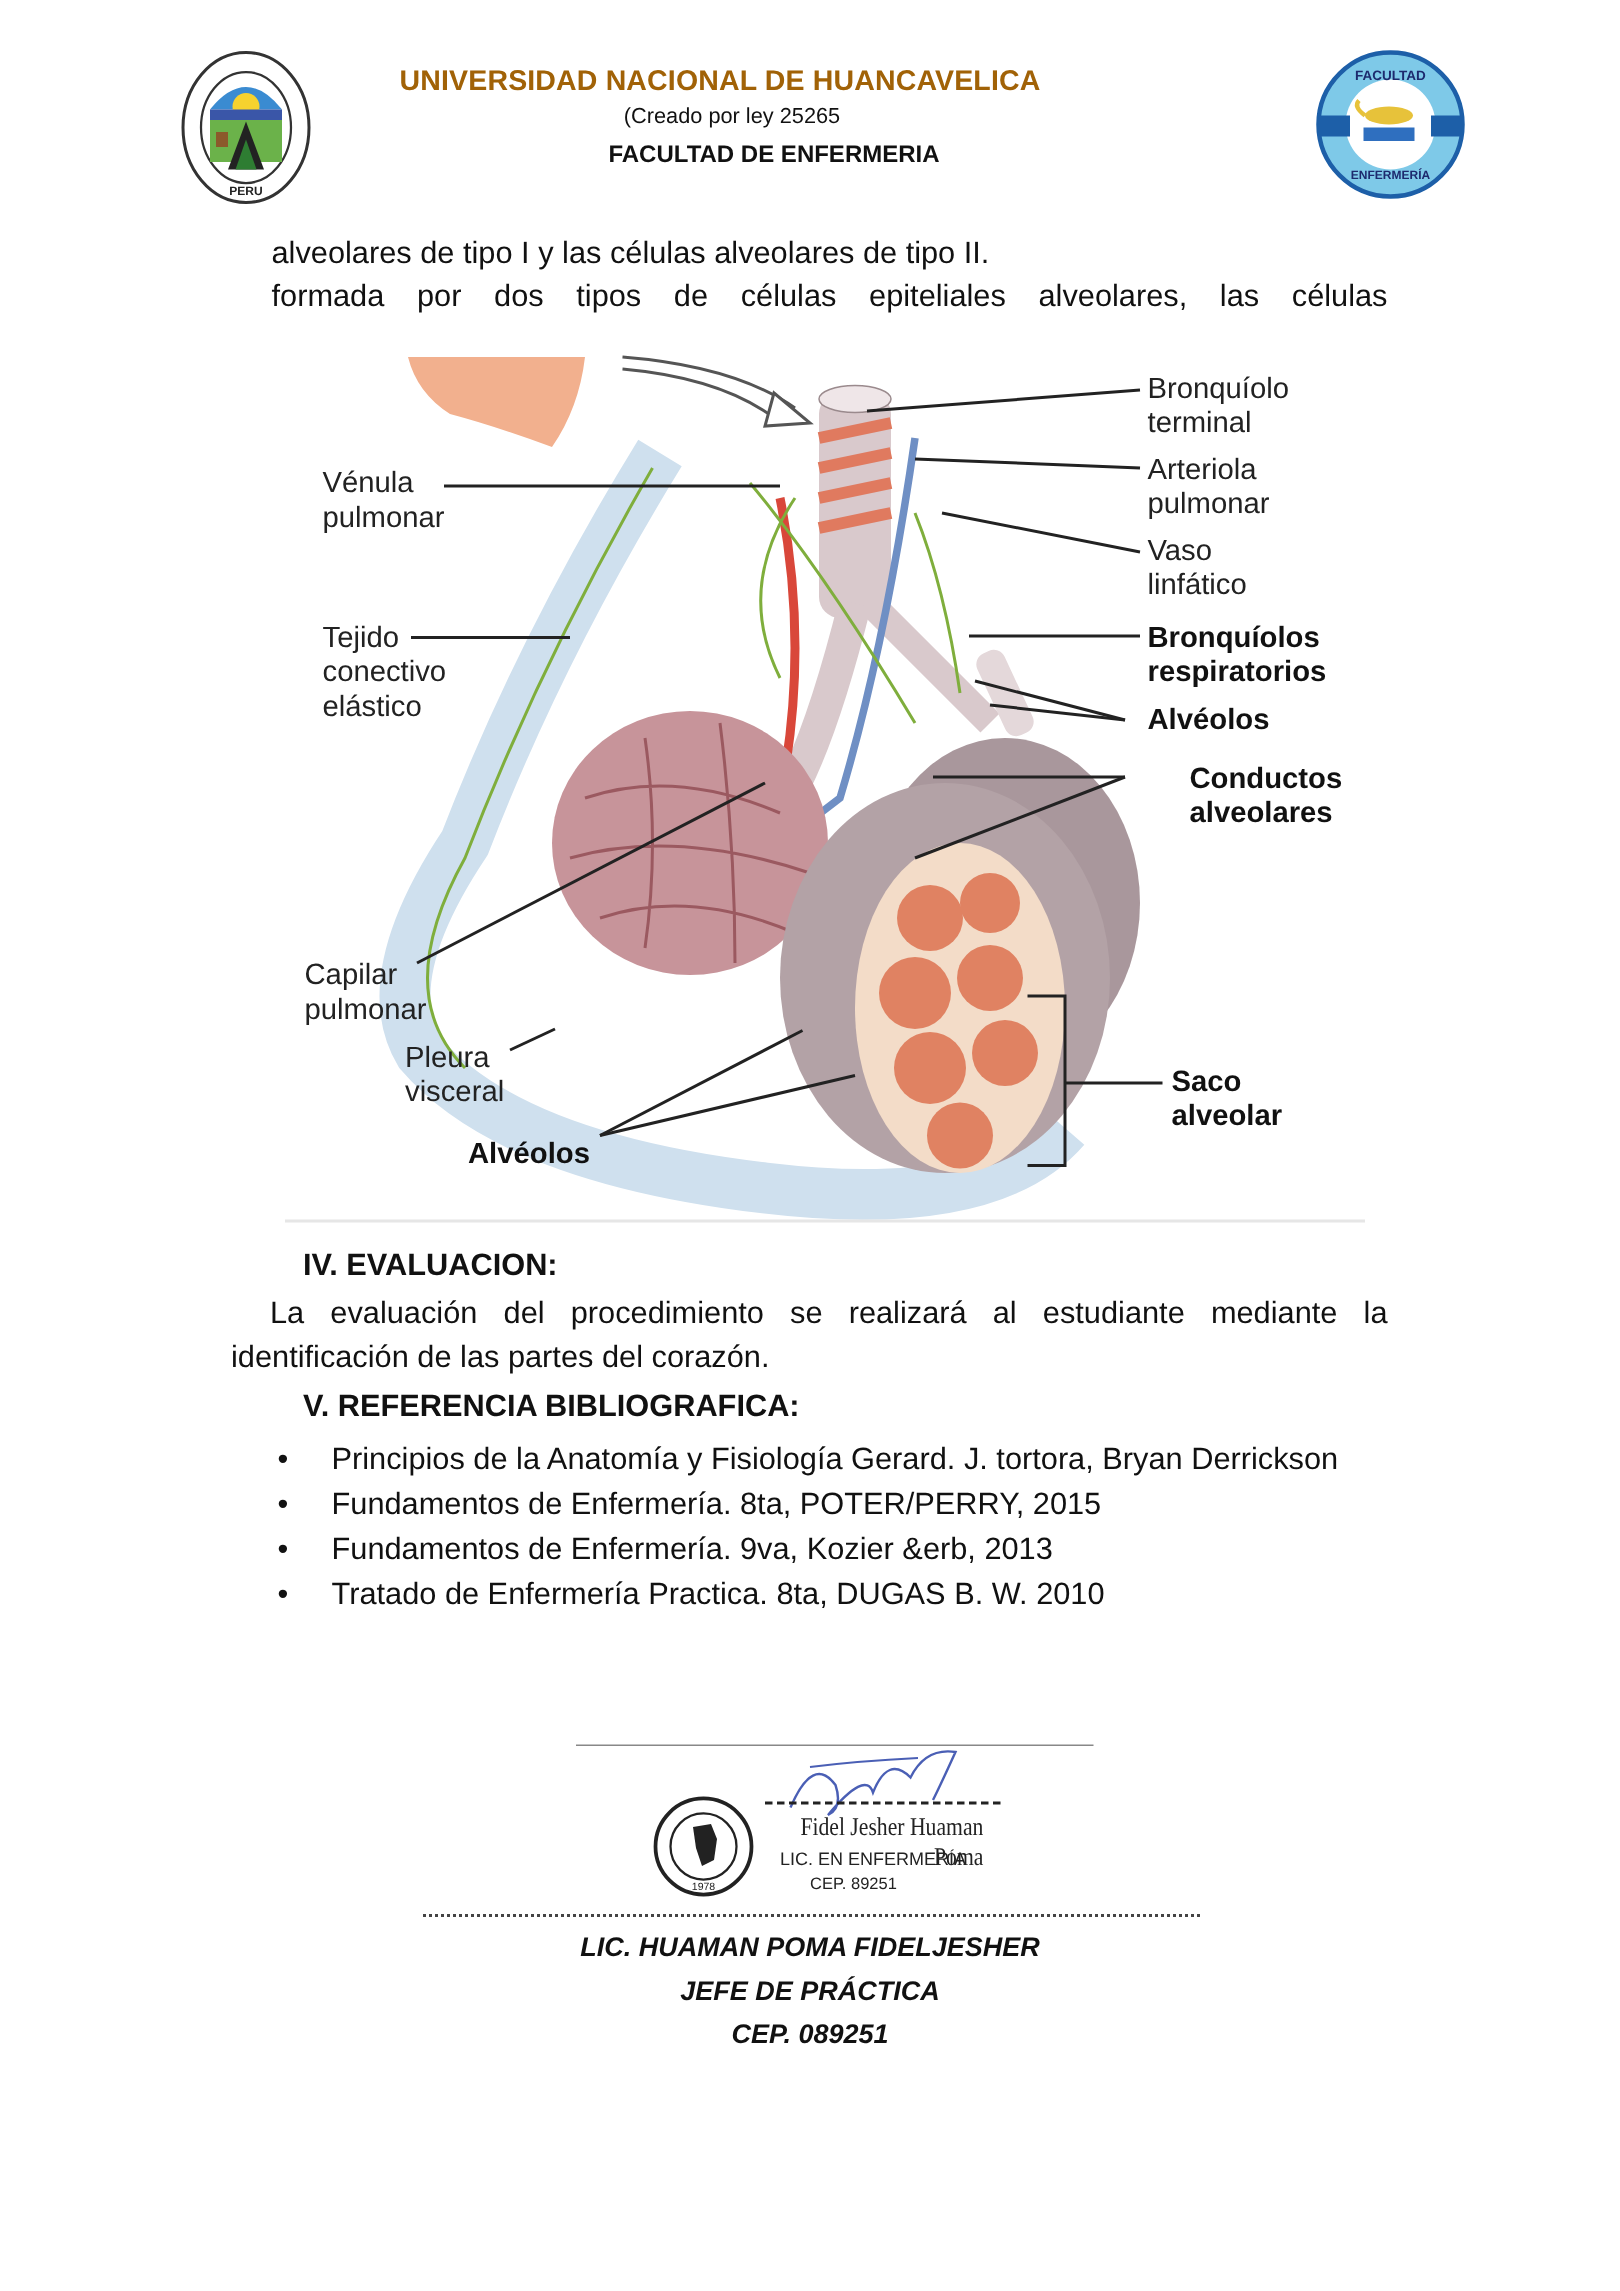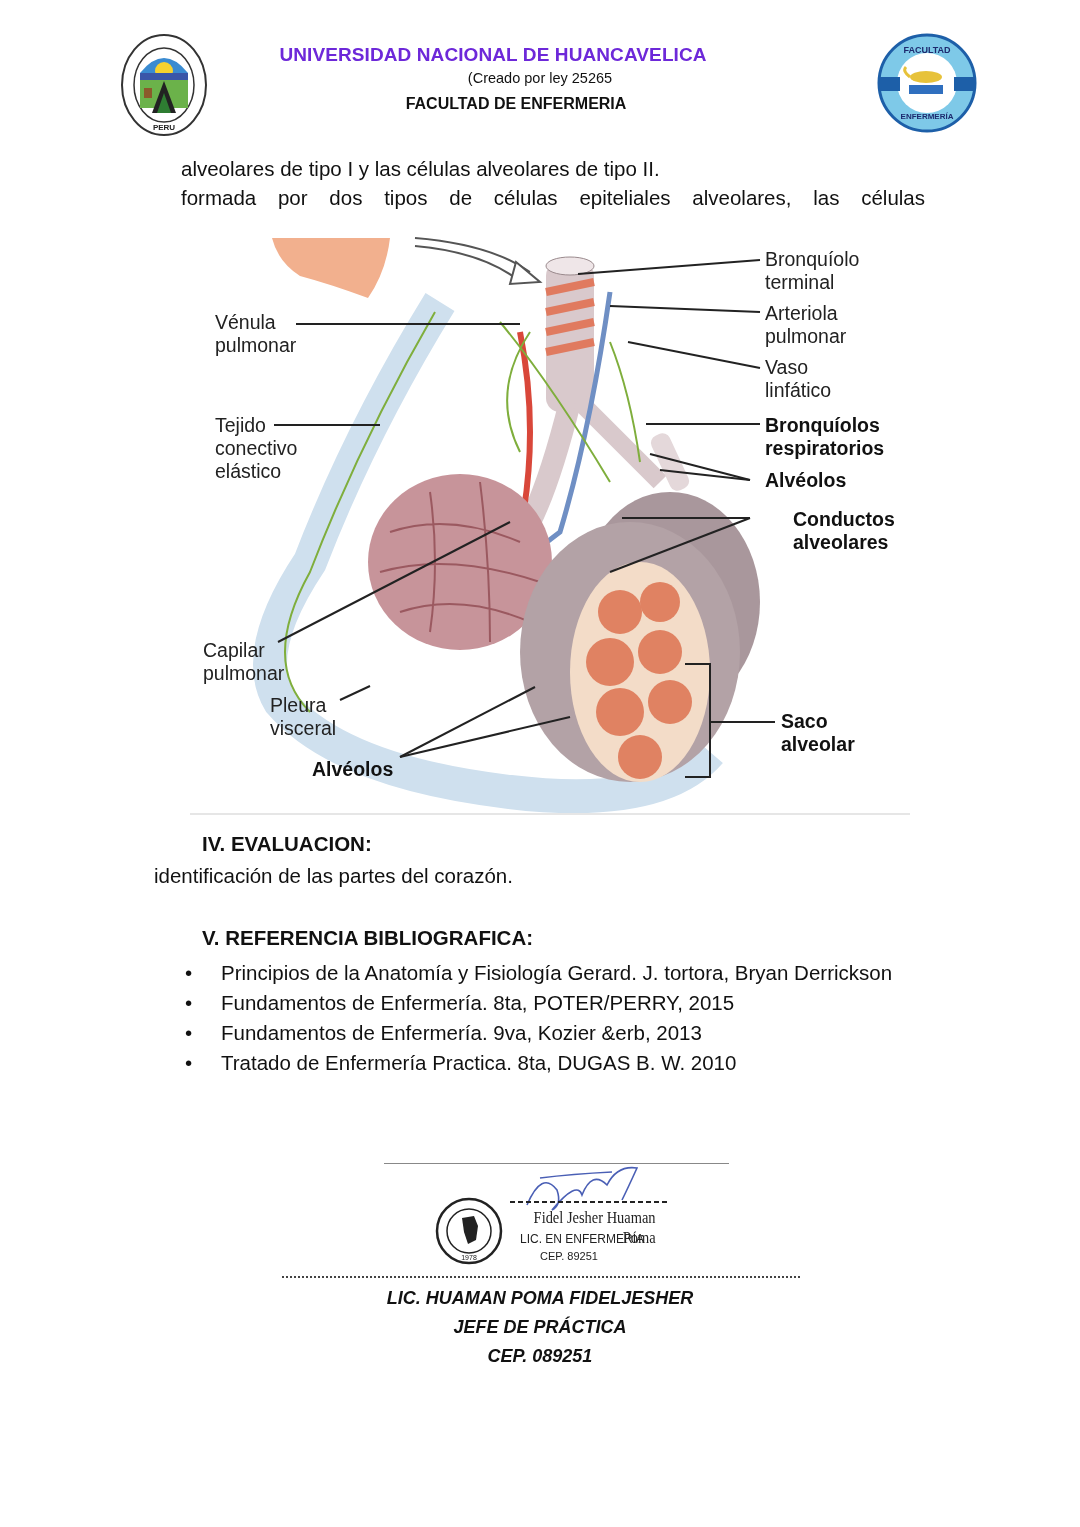--- a/index.html
+++ b/index.html
@@ -1,19 +1,19 @@
 <!DOCTYPE html>
 <html><head>
 <meta charset="utf-8">
 <style>
   html, body { margin:0; padding:0; background:#ffffff; }
   body { width:1080px; height:1527px; position:relative; overflow:hidden; font-family:"Liberation Sans", sans-serif; color:#111; }
   .abs { position:absolute; }
-  .hdr-title { left:0; width:960px; top:44px; text-align:center; font-weight:bold; font-size:19px; color:#6d28d9; letter-spacing:0.1px;padding-left:13px; }
-  .hdr-sub { left:0; width:1080px; top:70px; text-align:center; font-size:14.5px; color:#111; }
+  .hdr-title { left:0; width:960px; top:44px; text-align:center; font-weight:bold; font-size:19px; color:#a16207; letter-spacing:0.1px; }
+  .hdr-sub { left:0; width:976px; top:70px; text-align:center; font-size:14.5px; color:#111; }
   .hdr-fac { left:0; width:1032px; top:95px; text-align:center; font-weight:bold; font-size:16px; color:#111; }
   .logo { top:33px; }
   .para { font-size:20.5px; line-height:29px; text-align:justify; }
   .h-sec { font-weight:bold; font-size:20.5px;margin-left:48px; }
   .refs { left:185px; top:958px; width:760px; margin:0; padding:0; list-style:none; font-size:20.5px; }
   .refs li { position:relative; padding-left:36px; height:30px; line-height:30px; }
   .refs li::before { content:"•"; position:absolute; left:0; top:0; }
   .refs li.gap { margin-top:6px; }
   .diagram { left:190px; top:232px; width:720px; height:584px; }
   .lbl { position:absolute; font-size:19.5px; line-height:23px; color:#222; }
@@ -163,20 +163,21 @@
       <div>alveolares</div>
     </div>
   <div class="lbl b" style="left:591px; top:478px;">
       <div>Saco</div>
       <div>alveolar</div>
     </div>
 </div>
 
 <div class="abs h-sec" style="left:154px; top:832px;">IV. EVALUACION:</div>
 <div class="abs para" style="left:154px; top:861px; width:771px;">
+  <div style="padding-left:26px; text-align:justify; text-align-last:justify;">La evaluación del procedimiento se realizará al estudiante mediante la</div>
   <div>identificación de las partes del corazón.</div>
 </div>
 
 <div class="abs h-sec" style="left:154px; top:926px;">V. REFERENCIA BIBLIOGRAFICA:</div>
 <ul class="abs refs">
   <li>Principios de la Anatomía y Fisiología Gerard. J. tortora, Bryan Derrickson</li>
   <li>Fundamentos de Enfermería. 8ta, POTER/PERRY, 2015</li>
   <li>Fundamentos de Enfermería. 9va, Kozier &amp;erb, 2013</li>
   <li>Tratado de Enfermería Practica. 8ta, DUGAS B. W. 2010</li>
 </ul>

